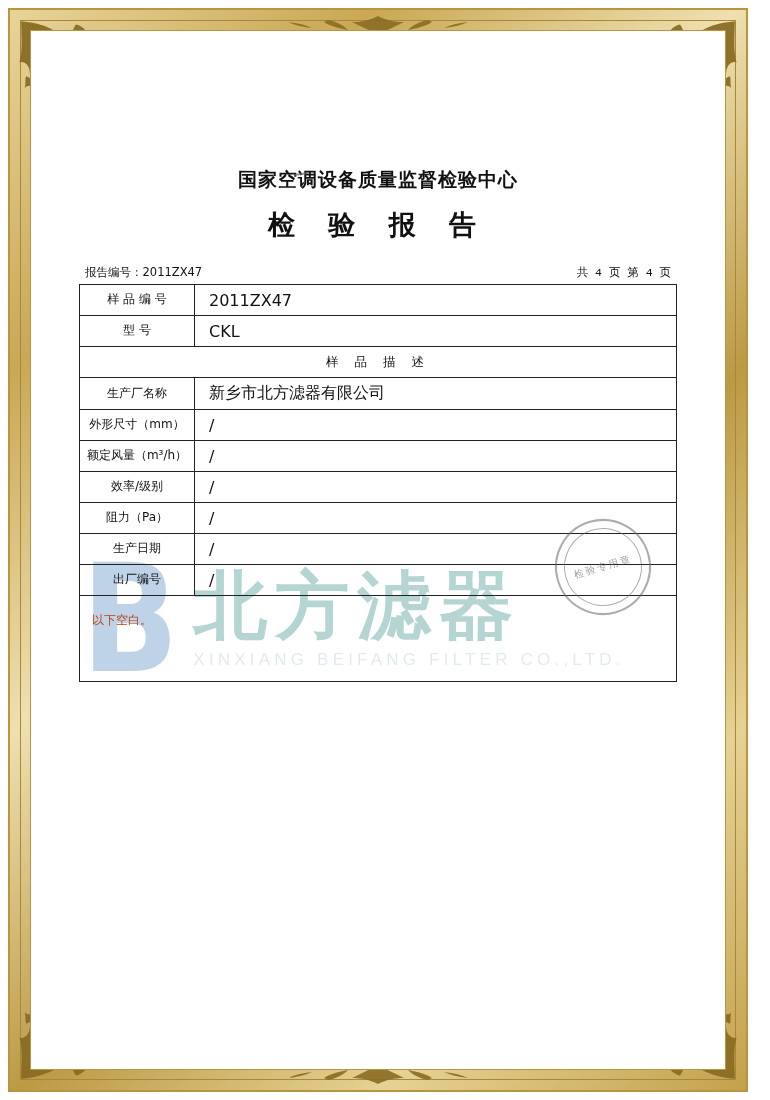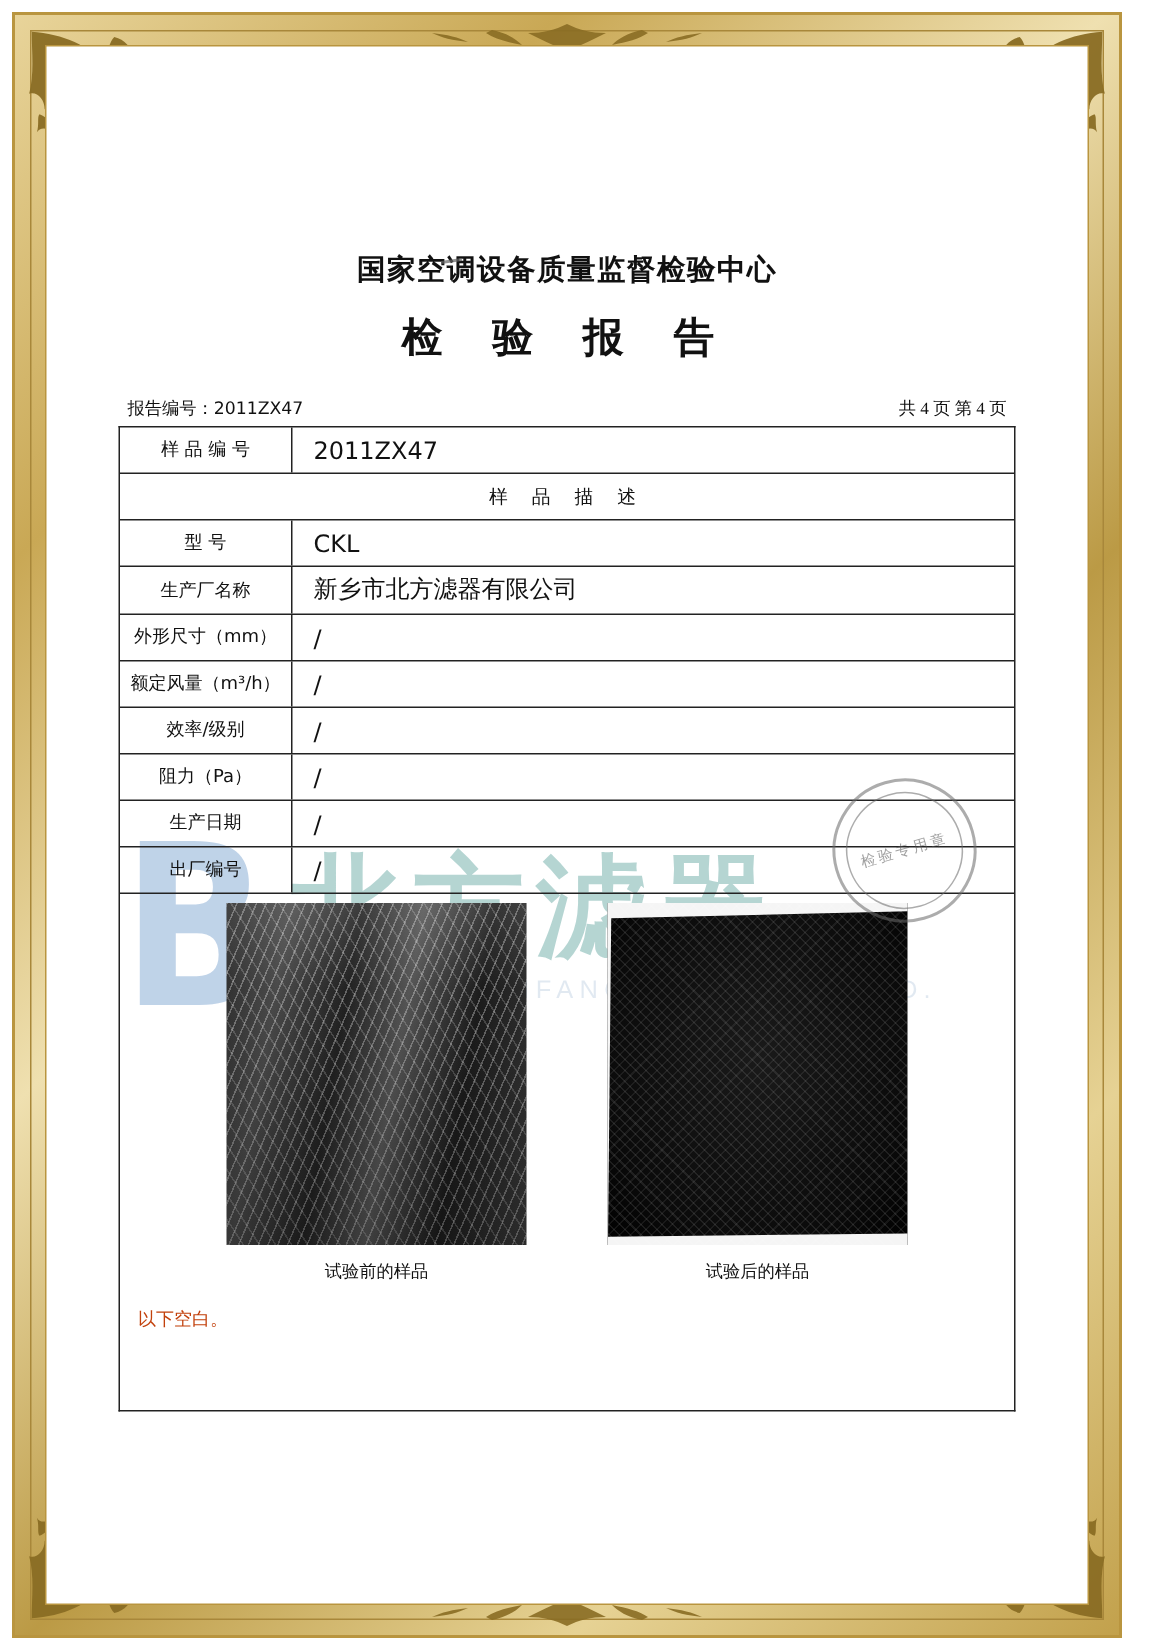--- a/index.html
+++ b/index.html
@@ -101,21 +101,21 @@
   .meta-row {
     display: flex;
     justify-content: space-between;
     align-items: flex-end;
     margin-top: 22px;
     padding: 0 6px;
     font-size: 11.5px;
     color: #111;
   }
   .meta-left { font-family: "DejaVu Sans", "Liberation Sans", sans-serif; }
-  .meta-right { font-family: Liberation Serif, serif; }
+  .meta-right { font-family: Liberation Mono, monospace; }
 
   
   .report-table {
     margin-top: 4px;
     border: 1px solid #222;
     border-bottom: none;
     position: relative;
     z-index: 3;
   }
   .r {
@@ -388,28 +388,28 @@
         <div class="meta-right">共 4 页  第 4 页</div>
       </div>
 
       <div class="report-table">
 
         <div class="r">
           <div class="c-label">样 品 编 号</div>
           <div class="c-value">2011ZX47</div>
         </div>
 
+        <div class="r">
+          <div class="c-label">型  号</div>
+          <div class="c-value">CKL</div>
+        </div>
+
         <div class="r header-row">
           <div class="c-full">样 品 描 述</div>
         </div>
-
-        <div class="r">
-          <div class="c-label">型  号</div>
-          <div class="c-value">CKL</div>
-        </div>
         <div class="r">
           <div class="c-label">生产厂名称</div>
           <div class="c-value">新乡市北方滤器有限公司</div>
         </div>
         <div class="r">
           <div class="c-label">外形尺寸（mm）</div>
           <div class="c-value">/</div>
         </div>
         <div class="r">
           <div class="c-label">额定风量（m³/h）</div>
@@ -428,30 +428,20 @@
           <div class="c-value">/</div>
         </div>
         <div class="r">
           <div class="c-label">出厂编号</div>
           <div class="c-value">/</div>
         </div>
       </div>
 
       <div class="remarks-block">
 
-        <div class="photos">
-          <div class="photo-wrap">
-            <div class="photo photo-a"></div>
-            <div class="photo-caption">试验前的样品</div>
-          </div>
-          <div class="photo-wrap">
-            <div class="photo photo-b"></div>
-            <div class="photo-caption">试验后的样品</div>
-          </div>
-        </div>
 
         <div class="end-note">以下空白。</div>
         <div class="tail-space"></div>
       </div>
 
       <div class="watermark">
         <div class="wm-logo">B</div>
         <div class="wm-text">
           <div class="wm-cn">北方滤器</div>
           <div class="wm-en">XINXIANG BEIFANG FILTER CO.,LTD.</div>

